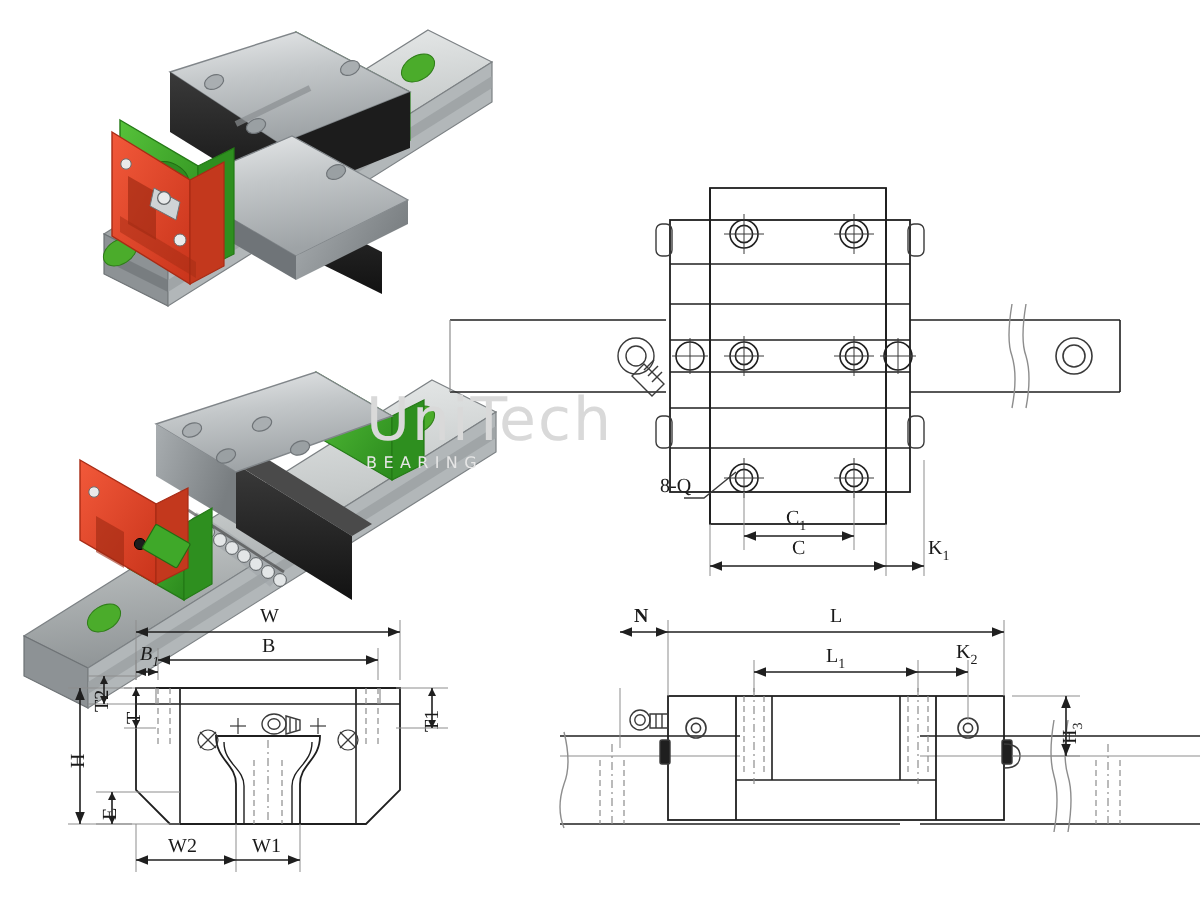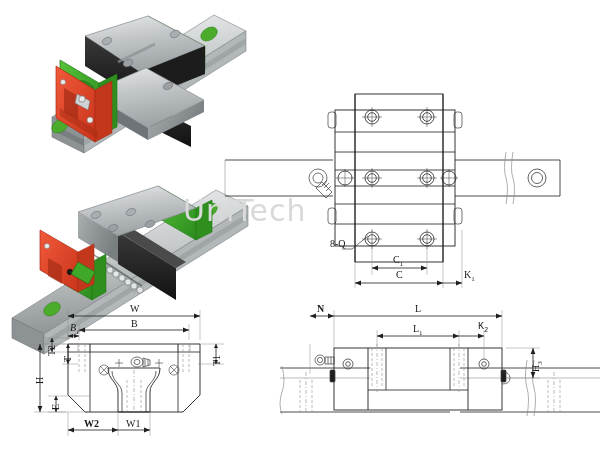--- a/index.html
+++ b/index.html
@@ -171,20 +171,21 @@
       <circle cx="70" cy="272" r="2.8" fill="#1d1d1d" stroke="#000" stroke-width="0.5"></circle>
       <path d="M48,258 L62,266 L62,284 L48,276 Z" fill="#9e2a12" opacity="0.6"></path>
 
       <rect x="78" y="262" width="20" height="14" rx="1" fill="#3fa829" stroke="#236c14" stroke-width="0.6" transform="rotate(30 78 262)"></rect>
     </g>
   </svg>
   </div>
 
   <div id="watermark">
     <div id="wm-main">UniTech</div>
+    <div id="wm-sub">BEARING</div>
   </div>
 
   <div class="svgwrap" style="z-index:8">
   <svg width="600" height="450" viewBox="0 0 600 450" xmlns="http://www.w3.org/2000/svg" stroke-linecap="butt" fill="none">
     <g stroke="#1f1f1f" stroke-width="0.8">
 
     <g>
 
       <line x1="225" y1="160" x2="333" y2="160"></line>
       <line x1="225" y1="196" x2="333" y2="196"></line>
@@ -511,36 +512,36 @@
   </div>
   <div class="dimlbl rot" style="left:211px;top:366px;">
     <span>T1</span>
   </div>
   <div class="dimlbl rot" style="left:34px;top:384px;">
     <span>H</span>
   </div>
   <div class="dimlbl rot" style="left:50px;top:410px;">
     <span>E</span>
   </div>
-  <div class="dimlbl" style="left:84px;top:418px;font-weight:bold;">
+  <div class="dimlbl" style="left:84px;top:418px;">
     <span>W2</span>
   </div>
   <div class="dimlbl" style="left:126px;top:418px;text-align:center;">
     <span>W1</span>
   </div>
 
   <div class="dimlbl" style="left:317px;top:303px;font-weight:bold;">
     <span>N</span>
   </div>
   <div class="dimlbl" style="left:415px;top:303px;">
     <span>L</span>
   </div>
   <div class="dimlbl" style="left:413px;top:323px;font-family:Liberation Serif, serif;">
     <span>L</span><sub>1</sub>
   </div>
-  <div class="dimlbl" style="left:478px;top:321px;font-family:Liberation Mono, monospace;">
+  <div class="dimlbl" style="left:478px;top:321px;">
     <span>K</span><sub>2</sub>
   </div>
   <div class="dimlbl rot" style="left:530px;top:372px;">
     <span>H</span><sub>3</sub>
   </div>
 
 </div>
 
 </body></html>

